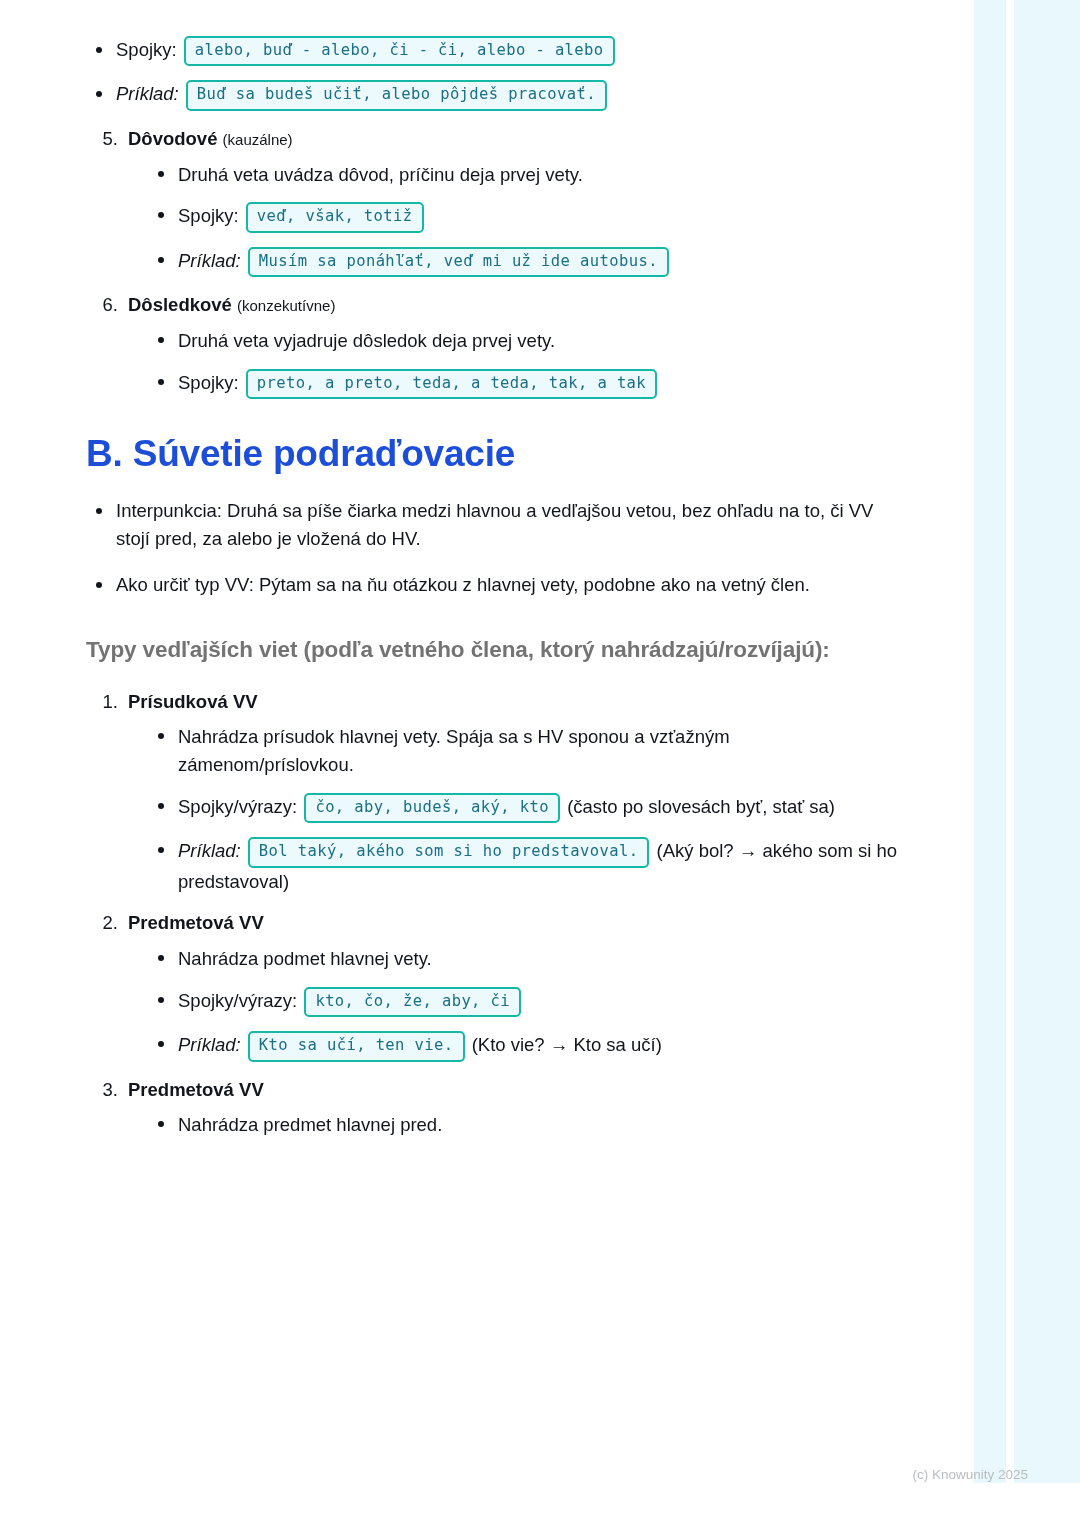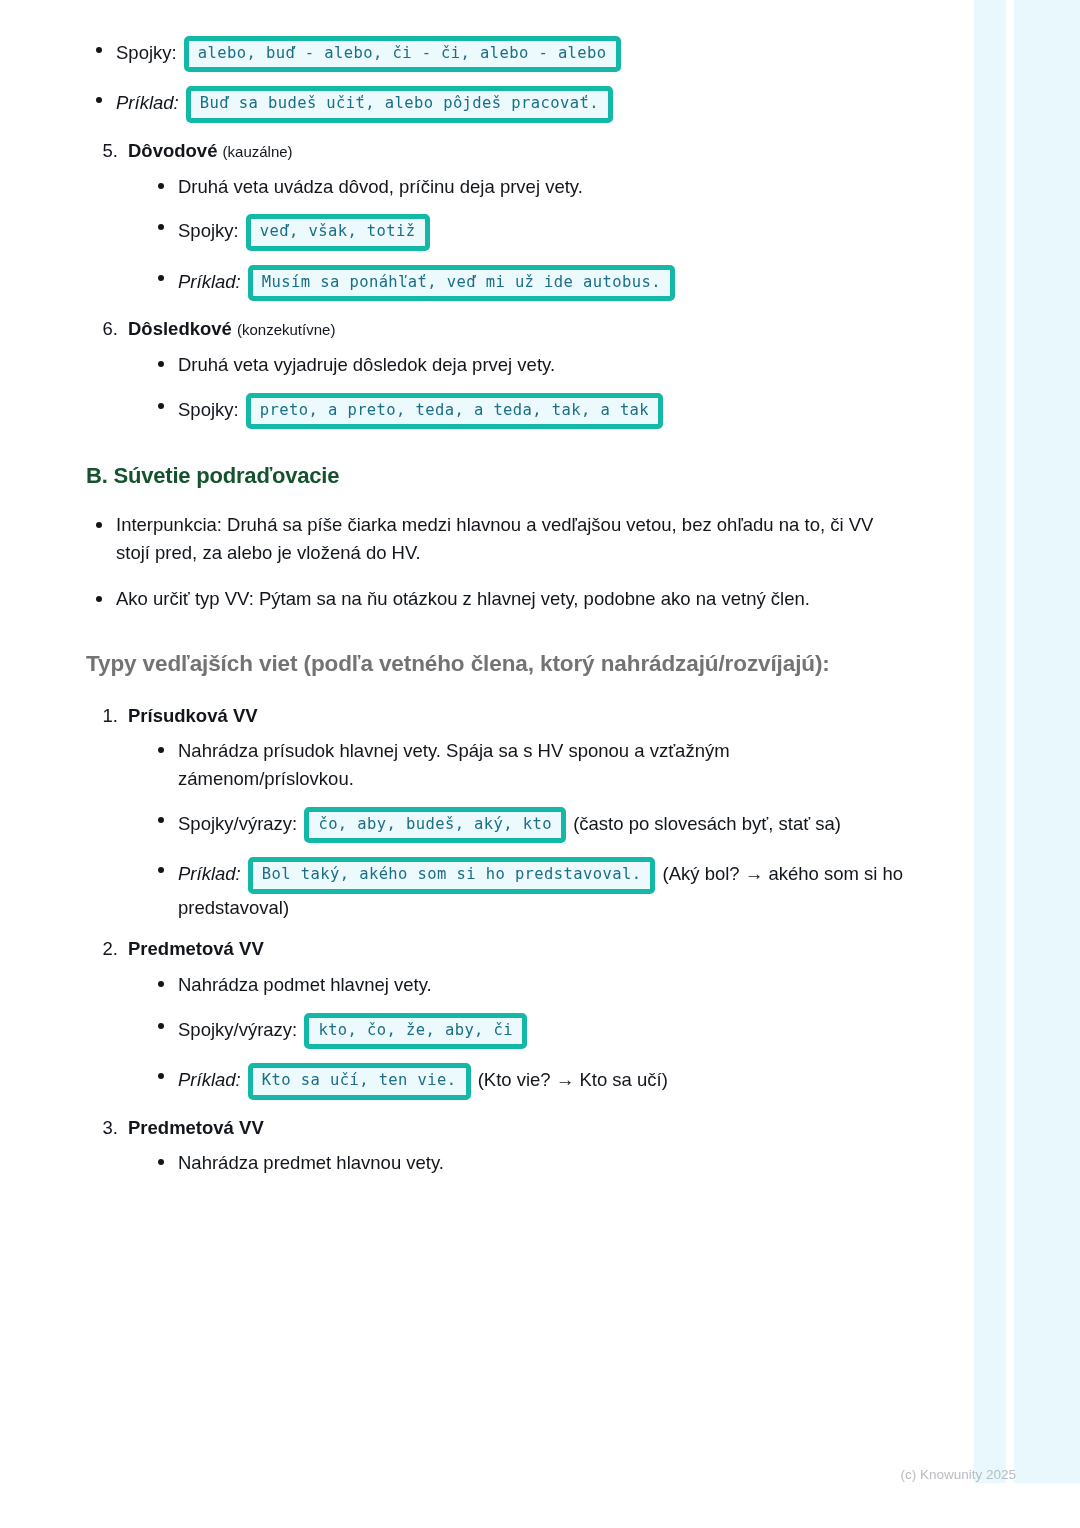--- a/index.html
+++ b/index.html
@@ -127,54 +127,54 @@
     font-style: italic;
   }
   
   .chip {
     display: inline-block;
     font-family: "DejaVu Sans Mono", monospace;
     font-size: 15.5px;
     letter-spacing: 0.4px;
     color: #1a6f86;
     background: #ecf9fd;
-    border: 5px solid #14b8a6;
+    border: 2px solid #14b8a6;
     border-radius: 5px;
     padding: 3px 9px 4px 9px;
     margin: 0 2px;
     vertical-align: middle;
     line-height: 1.25;
     white-space: nowrap;
   }
   .after-chip {
     font-size: 18.5px;
   }
 
   
   h2.section {
-    font-size: 22px;
+    font-size: 37px;
     font-weight: bold;
-    color: #14532d;
+    color: #1d4ed8;
     margin: 34px 0 22px 0;
     letter-spacing: -0.2px;
   }
   h3.subsection {
     font-size: 22.5px;
     font-weight: bold;
     color: #737373;
     margin: 36px 0 22px 0;
     line-height: 1.35;
     letter-spacing: -0.1px;
   }
   .spaced-li {
     margin-bottom: 18px !important;
   }
   .footer {
     position: absolute;
-    right: 64px;
+    right: 52px;
     bottom: 46px;
     font-size: 13.5px;
     color: #b9bdc1;
     font-family: "Liberation Sans", sans-serif;
   }
 </style>
 </head>
 <body>
 
 <div class="page">
@@ -281,21 +281,21 @@
             <span class="after-chip">(Kto vie? → Kto sa učí)</span>
           </li>
         </ul>
       </li>
 
       <li>
         <span class="num">3.</span>
         <span class="itemtitle">Predmetová VV</span>
         <ul class="sub">
           <li>
-            <span>Nahrádza predmet hlavnou vety.</span>
+            <span>Nahrádza predmet hlavnej pred.</span>
           </li>
         </ul>
       </li>
     </ol>
 
   </div>
 
   <div class="footer">(c) Knowunity 2025</div>
 </div>
 

